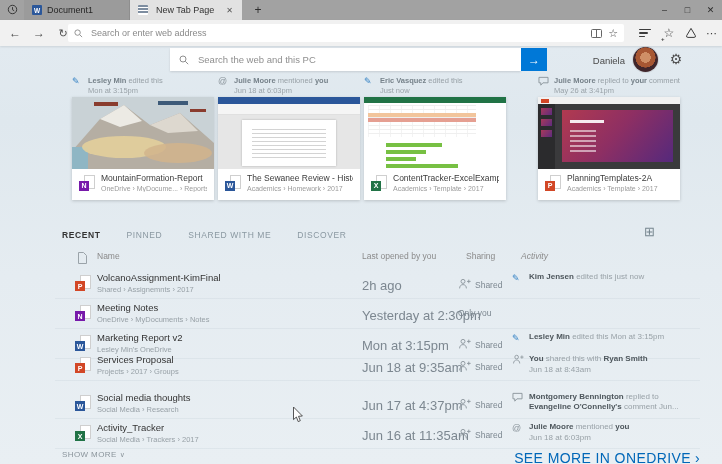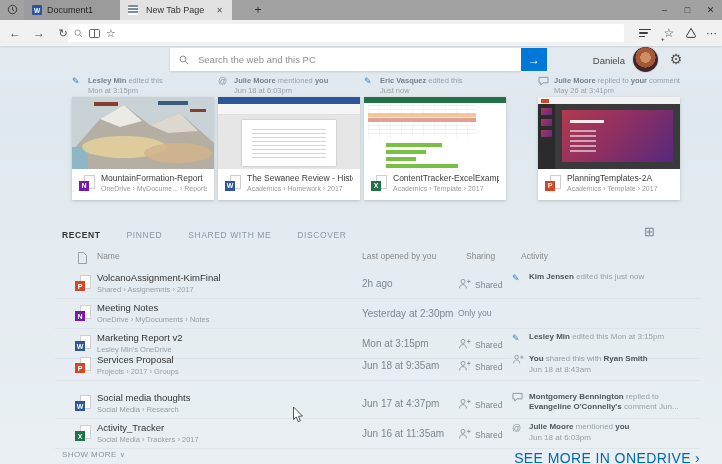--- a/index.html
+++ b/index.html
@@ -6,21 +6,21 @@
   #stage{
     position:relative;width:722px;height:464px;overflow:hidden;
     font-family:"Liberation Sans",sans-serif;
     background:#e5ecf1;
   }
   
   .tabbar{position:absolute;left:0;top:0;width:722px;height:20px;background:#a2a2a2;}
   .histbtn{position:absolute;left:0;top:0;width:24px;height:20px;display:flex;align-items:center;justify-content:center;border-right:1px solid #909090;}
   .tab{position:absolute;top:0;height:20px;display:flex;align-items:center;gap:5px;padding:0 8px;box-sizing:border-box;}
   .tab.inactive{left:24px;width:106px;background:#9b9b9b;border-right:1px solid #8e8e8e;}
-  .tab.active{left:120px;width:112px;background:#e2e2e2;gap:8px;}
+  .tab.active{left:130px;width:112px;background:#e2e2e2;gap:8px;}
   .tablabel{font-size:9px;color:#262626;white-space:nowrap;overflow:hidden;flex:1;}
   .tab.active .tablabel{color:#333;}
   .tabclose{font-size:8px;color:#555;padding:0 1px;cursor:default;}
   .miniword{width:10px;height:10px;background:#2b579a;color:#fff;font-size:6.5px;font-weight:bold;display:flex;align-items:center;justify-content:center;border-radius:1px;flex:none;}
   .minintp{width:10px;height:10px;border-radius:1px;flex:none;background:
     linear-gradient(180deg,#7d8da0 0 2px,#fff 2px 3.5px,#7d8da0 3.5px 5px,#fff 5px 6.5px,#7d8da0 6.5px 8px,#fff 8px);}
   .newtabbtn{position:absolute;left:248px;top:0;width:20px;height:20px;color:#2e2e2e;font-size:12px;display:flex;align-items:center;justify-content:center;}
   .wincontrols{position:absolute;right:0;top:0;height:20px;display:flex;}
   .wincontrols span{width:23px;height:20px;display:flex;align-items:center;justify-content:center;color:#2b2b2b;font-size:9px;}
   
@@ -101,28 +101,28 @@
   
   .sectiontabs{position:absolute;left:62px;top:184px;display:flex;gap:26px;}
   .stab{font-size:8.5px;letter-spacing:.6px;color:#8a98a1;}
   .stab.active{color:#333;font-weight:bold;}
   .gridicon{position:absolute;left:644px;top:178px;font-size:13px;color:#76868f;}
   
   .thead{position:absolute;left:0;top:205px;width:722px;height:15px;font-size:8.5px;color:#8a8a8a;}
   .thead .hname{position:absolute;left:97px;}
   .thead .hopen{position:absolute;left:362px;}
   .thead .hshare{position:absolute;left:466px;}
-  .thead .hact{position:absolute;left:521px;}
+  .thead .hact{position:absolute;left:521px;font-style:italic;}
   .thead svg{position:absolute;left:78px;top:1px;}
   .trow{position:absolute;left:55px;width:645px;height:30px;border-bottom:1px solid rgba(100,125,140,.08);}
   .trow .ficon{position:absolute;left:20px;top:7px;}
   .trow .nm{position:absolute;left:42px;top:4px;width:250px;}
   .trow .nm .t{font-size:9.5px;color:#333;white-space:nowrap;overflow:hidden;}
   .trow .nm .p{font-size:7.5px;color:#98a1a7;margin-top:2px;white-space:nowrap;overflow:hidden;}
-  .trow .op{position:absolute;left:307px;top:10px;font-size:10px;color:#7c8790;}
+  .trow .op{position:absolute;left:307px;top:10px;font-size:13px;color:#7c8790;}
   .trow .sh{position:absolute;left:403px;top:10px;display:flex;align-items:center;gap:4px;font-size:8.5px;color:#7c8790;}
   .trow .ac{position:absolute;left:457px;top:4px;width:188px;display:flex;gap:5px;}
   .trow .ac .aic{flex:none;width:12px;font-size:9px;color:#8a949b;line-height:12px;}
   .trow .ac .aic.blue{color:#2f7fc3;}
   .trow .ac .atxt{flex:1;font-size:8px;color:#98a1a7;line-height:1.3;}
   .trow .ac .atxt b{font-weight:bold;color:#4d565c;}
   .trow .ac .atime{font-size:8px;color:#98a1a7;margin-top:1px;}
   .r0{top:222px;}.r1{top:252px;}.r2{top:282px;}.r3{top:304px;}.r4{top:342px;}.r5{top:372px;}
   
   .showmore{position:absolute;left:62px;top:404px;font-size:8px;letter-spacing:.4px;color:#8a949b;}
@@ -168,20 +168,21 @@
     <div class="navbtn nav-back">←</div>
     <div class="navbtn nav-fwd">→</div>
     <div class="navbtn nav-refresh">↻</div>
     <div class="addressbar">
       <span class="abaricon">
         <svg width="9" height="9" viewBox="0 0 10 10">
             <circle cx="4" cy="4" r="3" fill="none" stroke="#8a8a8a" stroke-width="1"></circle>
             <line x1="6.3" y1="6.3" x2="9" y2="9" stroke="#8a8a8a" stroke-width="1"></line>
           </svg>
       </span>
+      <input placeholder="Search or enter web address" style="">
       <span class="abaricon">
         <svg width="11" height="9" viewBox="0 0 11 9">
             <rect x="0.5" y="0.5" width="10" height="8" rx="1" fill="none" stroke="#666" stroke-width="1"></rect>
             <line x1="5.5" y1="0.5" x2="5.5" y2="8.5" stroke="#666" stroke-width="1"></line>
           </svg>
       </span>
       <span class="abaricon">☆</span>
     </div>
     <div class="toolicon ti-hub">
         <i></i>

